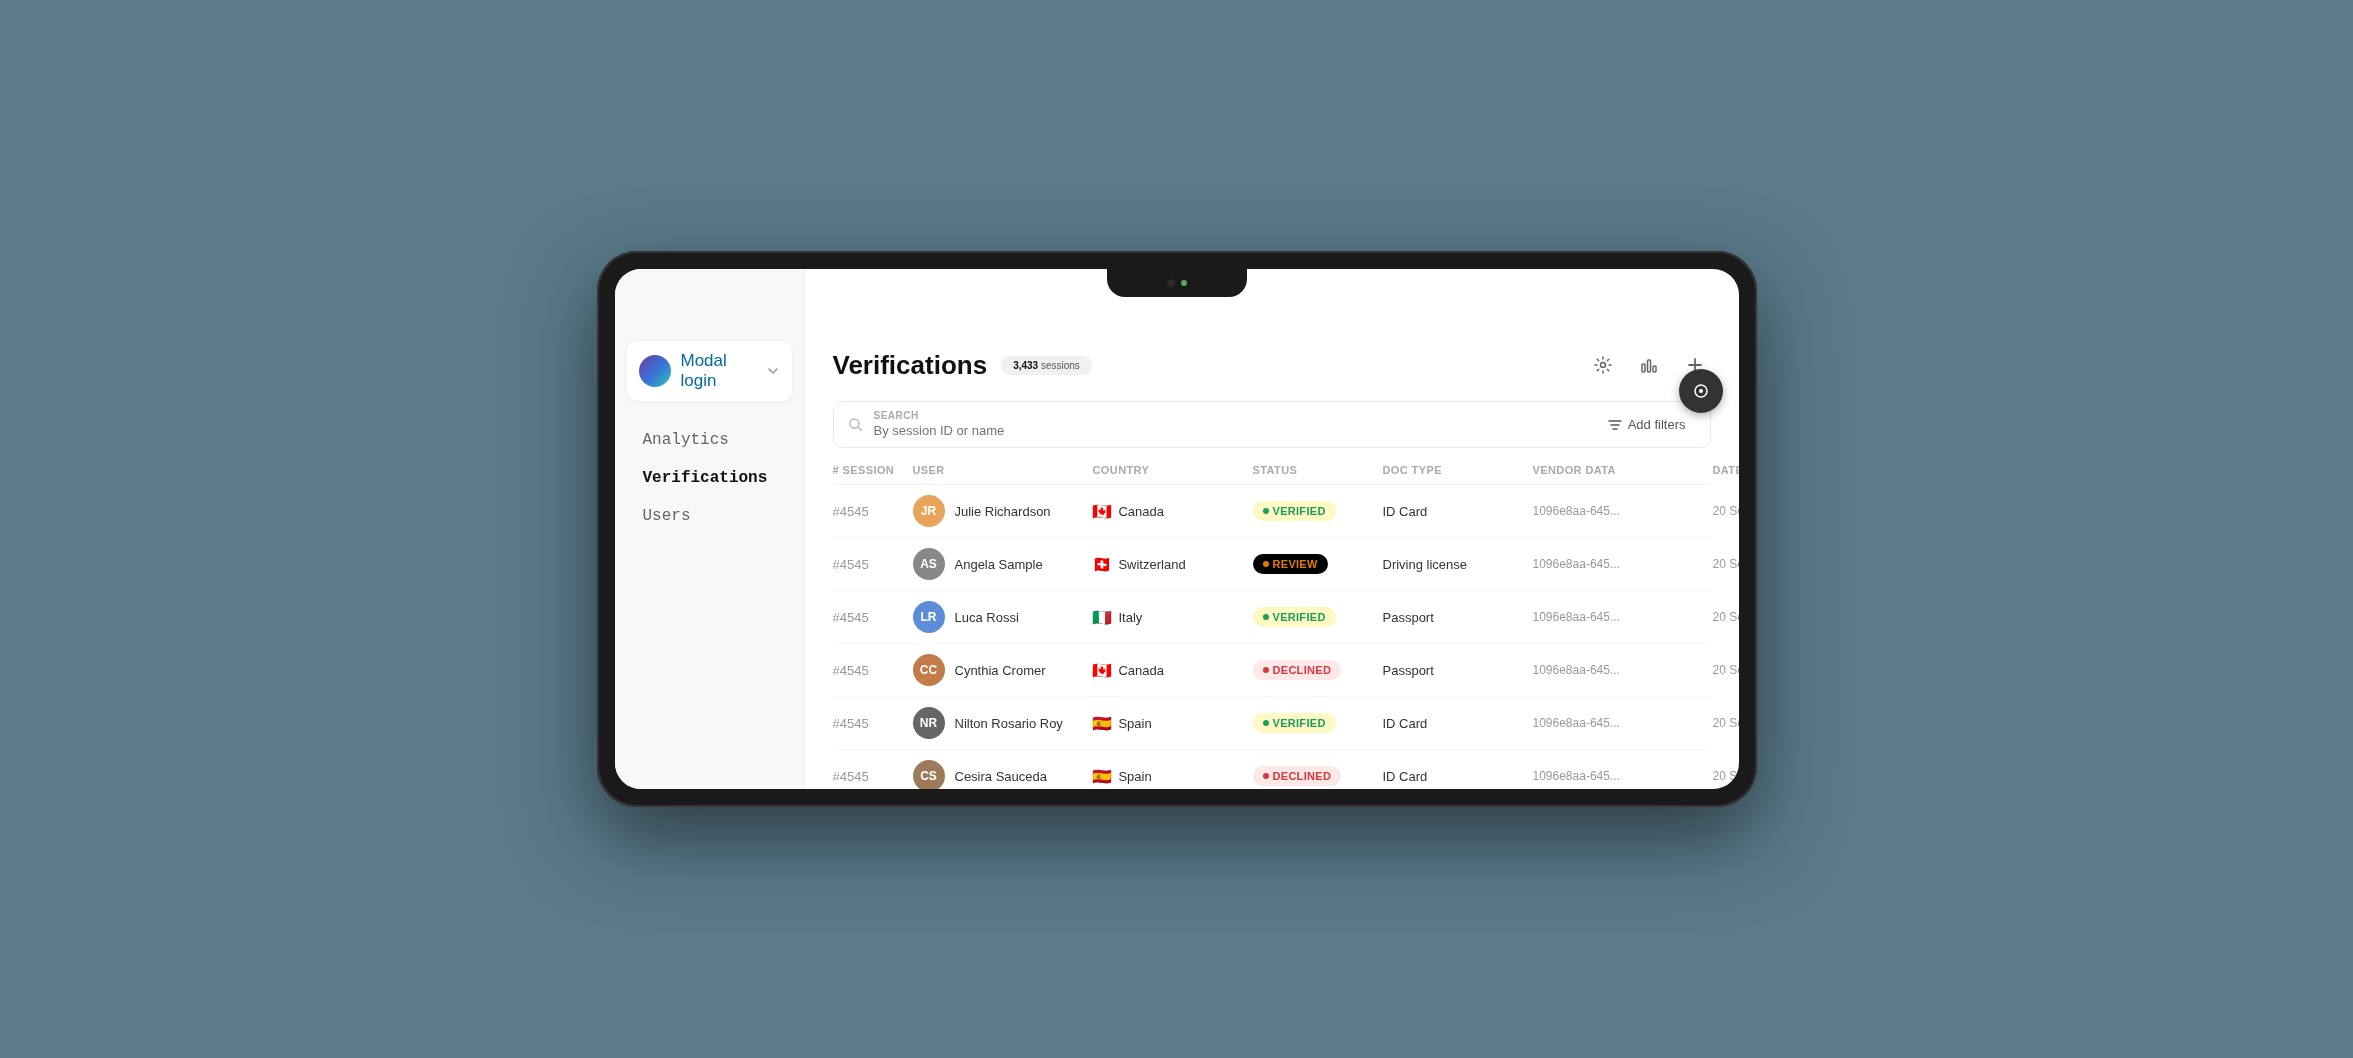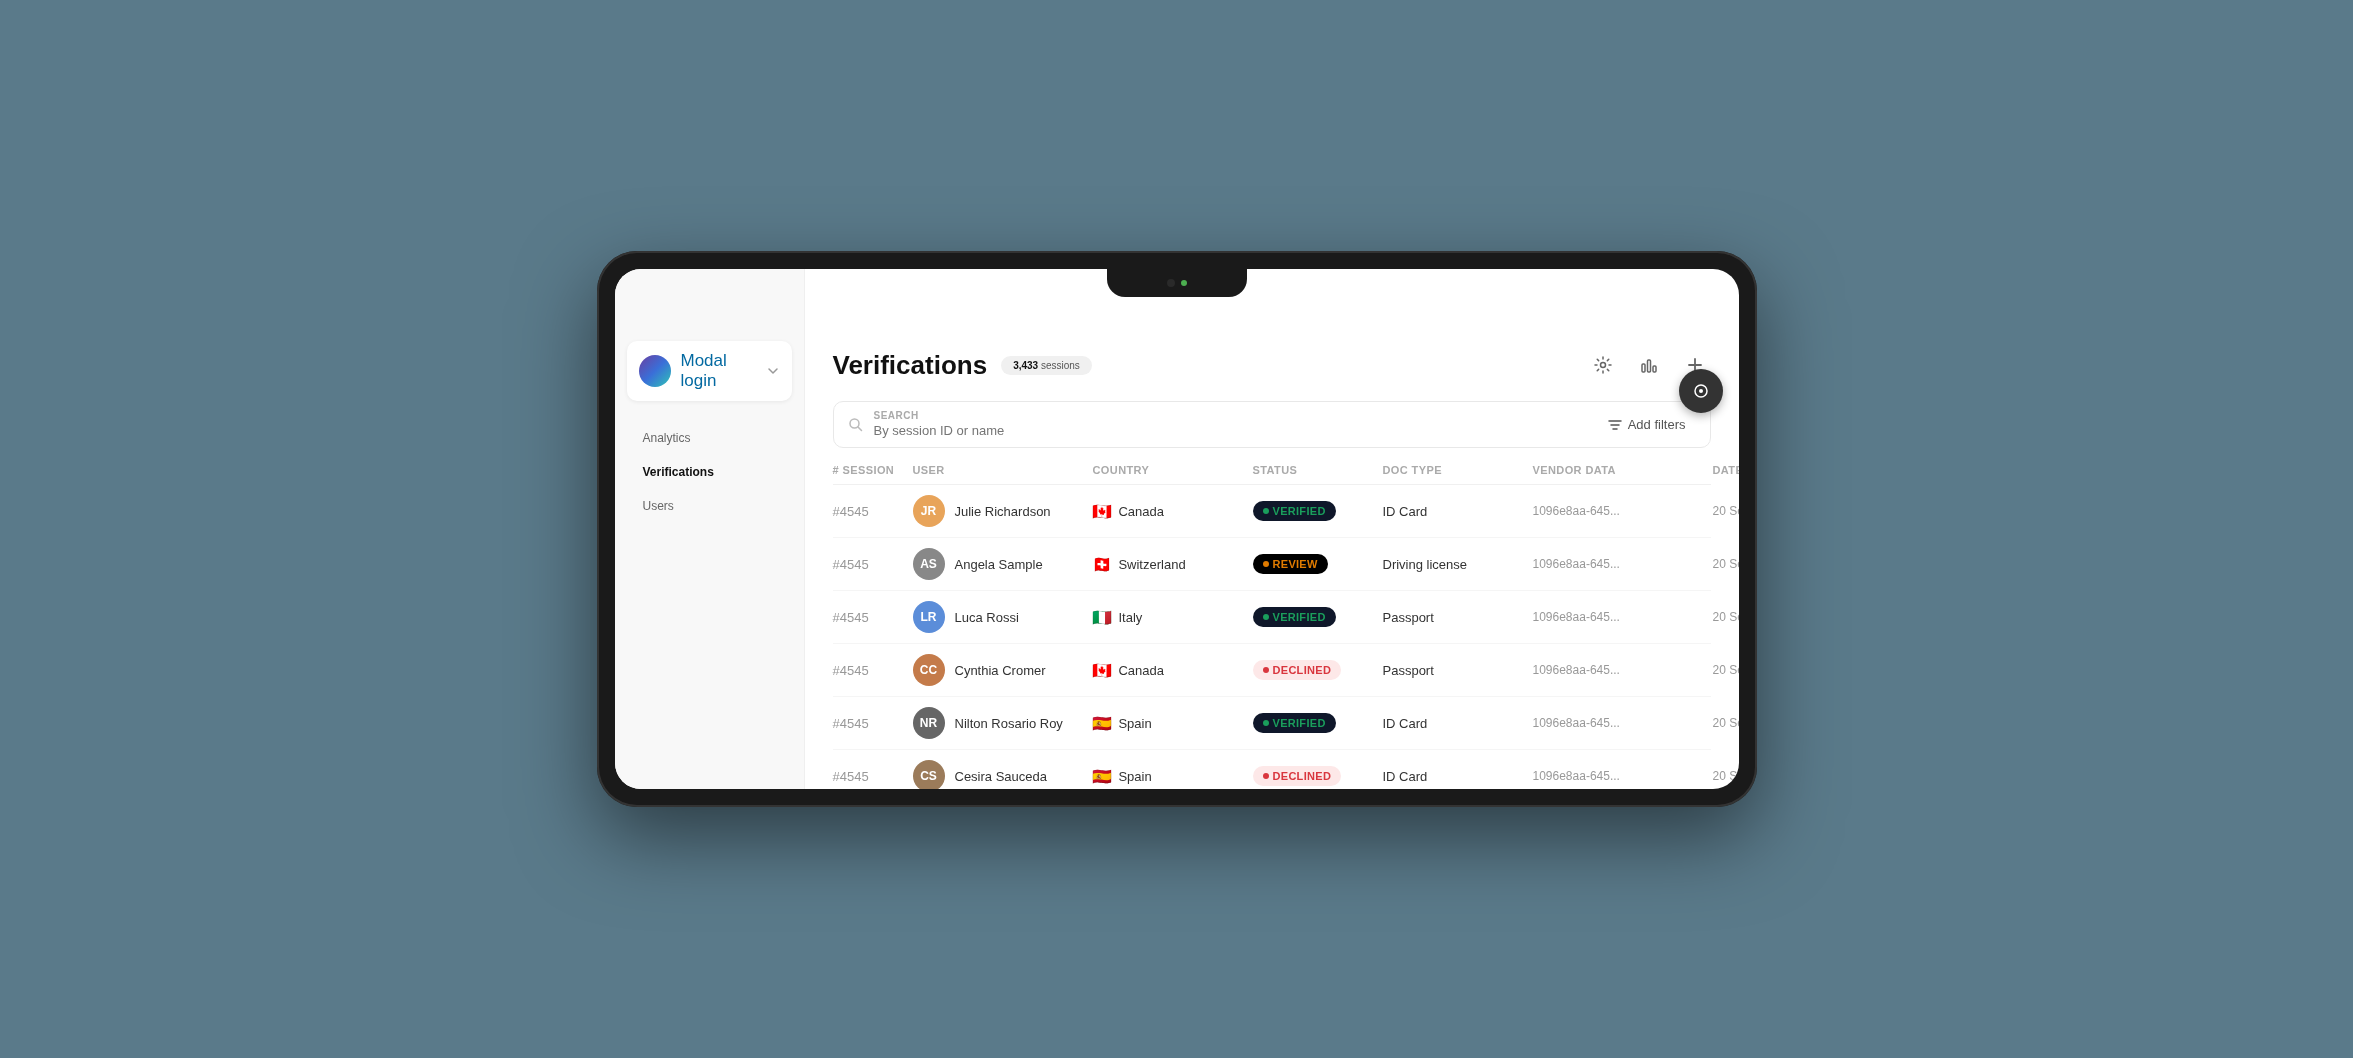--- a/index.html
+++ b/index.html
@@ -137,25 +137,26 @@
       width: 14px;
       height: 14px;
       color: #999;
       display: flex;
       align-items: center;
       justify-content: center;
     }
 
     .nav-item {
       padding: 9px 20px;
-      font-size: 12px;
+      font-size: 16px;
       color: #666;
       cursor: pointer;
       border-radius: 6px;
       margin: 1px 8px;
+      font-family: Liberation Mono, monospace;
     }
 
     .nav-item.active {
       font-weight: 600;
       color: #111;
     }
 
     
     .main-content {
       flex: 1;
@@ -346,21 +347,21 @@
       align-items: center;
       gap: 4px;
       padding: 4px 10px;
       border-radius: 20px;
       font-size: 11px;
       font-weight: 600;
       letter-spacing: 0.3px;
     }
 
     .status-verified {
-      background: #0f172a;
+      background: #fef9c3;
       color: #1a9e5c;
     }
 
     .status-review {
       background: #000000;
       color: #e07b00;
     }
 
     .status-declined {
       background: #fde8e8;

